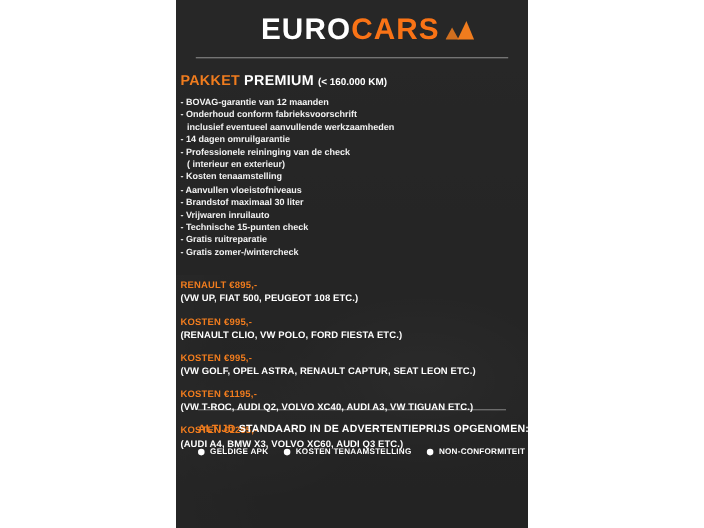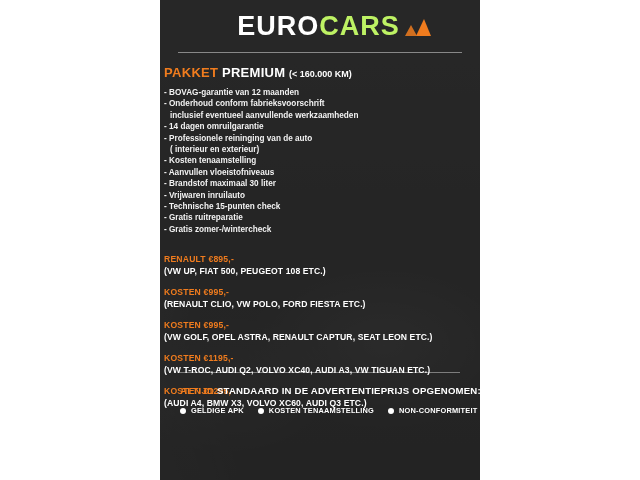--- a/index.html
+++ b/index.html
@@ -69,21 +69,21 @@
     align-items: center;
     letter-spacing: 1px;
   }
   .logo-euro {
     color: #ffffff;
     font-size: 27px;
     font-weight: bold;
     margin-left: 28px;
   }
   .logo-cars {
-    color: #bef264;
+    color: #f97316;
     font-size: 27px;
     font-weight: bold;
   }
   .logo-mark {
     position: relative;
     width: 26px;
     height: 22px;
     margin-left: 5px;
   }
   .logo-mark svg { display: block; }
@@ -241,21 +241,21 @@
         <span class="pakket-word">PAKKET</span>
         <span class="pakket-premium">PREMIUM</span>
         <span class="pakket-km">(&lt; 160.000 KM)</span>
       </div>
 
       <ul class="features" id="feature-list">
           <li>- BOVAG-garantie van 12 maanden</li>
           <li>- Onderhoud conform fabrieksvoorschrift</li>
           <li class="sub">inclusief eventueel aanvullende werkzaamheden</li>
           <li>- 14 dagen omruilgarantie</li>
-          <li>- Professionele reininging van de auto</li>
+          <li>- Professionele reininging van de check</li>
           <li class="sub">( interieur en exterieur)</li>
           <li>- Kosten tenaamstelling</li>
           <li>- Aanvullen vloeistofniveaus</li>
           <li>- Brandstof maximaal 30 liter</li>
           <li>- Vrijwaren inruilauto</li>
           <li>- Technische 15-punten check</li>
           <li>- Gratis ruitreparatie</li>
           <li>- Gratis zomer-/wintercheck</li>
         </ul>
 

